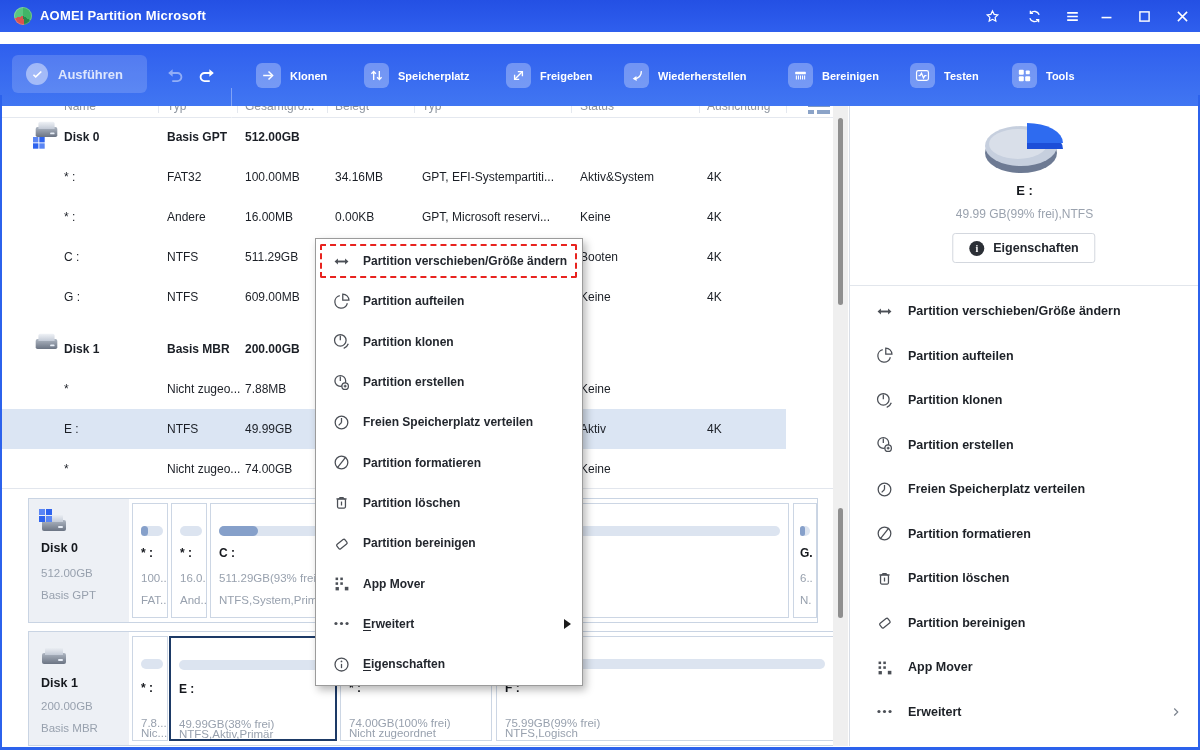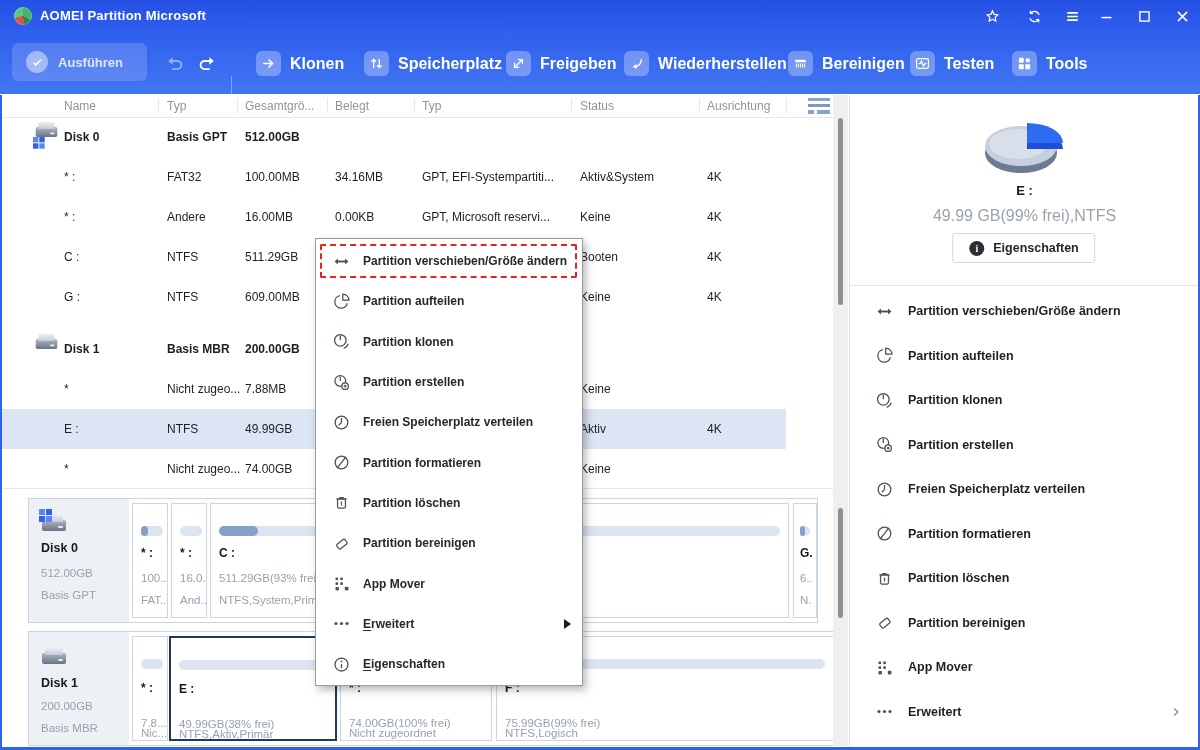--- a/index.html
+++ b/index.html
@@ -11,38 +11,38 @@
   .titlebar { position:absolute; left:0; top:0; width:1200px; height:32px;
     background:linear-gradient(#2450e4,#2f5fee); z-index:30; }
   .logo { position:absolute; left:14px; top:7px; width:18px; height:18px; border-radius:50%;
     background:conic-gradient(#41b467 0 120deg, #27874b 120deg 170deg, #d9534f 170deg 255deg, #5ac681 255deg 360deg);
     box-shadow:inset 0 0 0 1px rgba(255,255,255,.25); }
   .apptitle { position:absolute; left:40px; top:8px; color:#fff; font-size:13px; font-weight:700; letter-spacing:.2px; }
   .tbico { position:absolute; top:8px; width:17px; height:17px; color:#fff; cursor:pointer; }
   .tbico svg { width:100%; height:100%; display:block; }
 
   
-  .toolbar { position:absolute; left:0; top:32px; width:1200px; height:62px;
+  .toolbar { position:absolute; left:0; top:44px; width:1200px; height:62px;
     background:linear-gradient(#2f5fee,#4176f2); z-index:29; }
   .applybtn { position:absolute; left:12px; top:11px; width:135px; height:38px; border:none;
     background:rgba(255,255,255,.16); border-radius:6px; display:flex; align-items:center; gap:10px;
     padding-left:14px; cursor:default; }
   .chkcirc { width:22px; height:22px; border-radius:50%; background:rgba(255,255,255,.45);
     display:flex; align-items:center; justify-content:center; }
   .chkcirc svg { width:13px; height:13px; }
   .applylabel { color:rgba(255,255,255,.8); font-size:13px; font-weight:700; }
   .histbtn { position:absolute; top:20px; width:22px; height:22px; color:#fff; cursor:pointer; }
   .histbtn svg { width:100%; height:100%; }
   .histbtn.dis { opacity:.45; }
   .tsep { position:absolute; left:231px; top:44px; width:1px; height:34px; background:rgba(255,255,255,.35); }
   .tbtn { position:absolute; top:19px; display:flex; align-items:center; gap:9px; color:#fff; cursor:pointer; }
   .tbtn .sq { width:25px; height:25px; border-radius:6px; background:rgba(255,255,255,.30);
     display:flex; align-items:center; justify-content:center; }
   .tbtn .sq svg { width:17px; height:17px; }
-  .tbtn .lbl { font-size:16px; font-weight:700; }
+  .tbtn .lbl { font-size:11px; font-weight:700; }
 
   
   .thead { position:absolute; left:2px; top:95px; width:831px; height:23px; background:#fff;
     border-bottom:1px solid #e4e8ef; z-index:5; }
   .hcol { position:absolute; top:4px; font-size:12px; color:#8d95a0;text-align:right; }
   .hsep { position:absolute; top:3px; width:1px; height:15px; background:#e4e8ef; }
   .layouticon { position:absolute; left:806px; top:3px; width:22px; height:16px; cursor:pointer; }
   .layouticon i { position:absolute; display:block; background:#8ba3c8; }
   .layouticon .b1 { left:0; top:0; width:22px; height:3px; }
   .layouticon .b2 { left:0; top:6px; width:22px; height:3px; background:#7e98c2; }
@@ -97,21 +97,21 @@
 
   
   .vtrack { position:absolute; left:833px; top:95px; width:15px; height:651px; background:#efefef; z-index:6; }
   .vthumb { position:absolute; left:5px; width:5px; background:#8f8f8f; border-radius:3px; cursor:pointer; }
 
   
   .rpanel { position:absolute; left:849px; top:95px; width:349px; height:651px; background:#fff;
     border-left:1px solid #d9dee6; z-index:6; }
   .piewrap { position:absolute; left:0; top:14px; width:349px; text-align:center; }
   .rtitle { position:absolute; left:0; top:88px; width:349px; text-align:center; font-size:13px; font-weight:700; color:#15181d; }
-  .rsub { position:absolute; left:0; top:112px; width:349px; text-align:center; font-size:16px; color:#9aa2ae; }
+  .rsub { position:absolute; left:0; top:112px; width:349px; text-align:center; font-size:12px; color:#9aa2ae; }
   .propbtn { position:absolute; left:50%; top:138px; transform:translateX(-50%); height:30px;
     background:#fff; border:1px solid #d3d7de; border-radius:3px; display:flex; align-items:center; gap:9px;
     padding:0 16px; font-size:12.5px; font-weight:700; color:#23272e; cursor:pointer; }
   .infodot { width:15px; height:15px; border-radius:50%; background:#2b2f36; color:#fff; font-size:10px;
     font-weight:700; display:flex; align-items:center; justify-content:center; font-family:"Liberation Serif",serif; }
   .rdivider { position:absolute; left:0; top:190px; width:349px; height:1px; background:#e2e6ec; }
   .rlist { position:absolute; left:0; top:194px; width:349px; }
   .ritem { position:relative; height:44.5px; display:flex; align-items:center; gap:14px; padding-left:25px;
     cursor:pointer; color:#1d2127; }
   .ritem svg.mi { width:19px; height:19px; color:#4b4f56; flex:none; }

